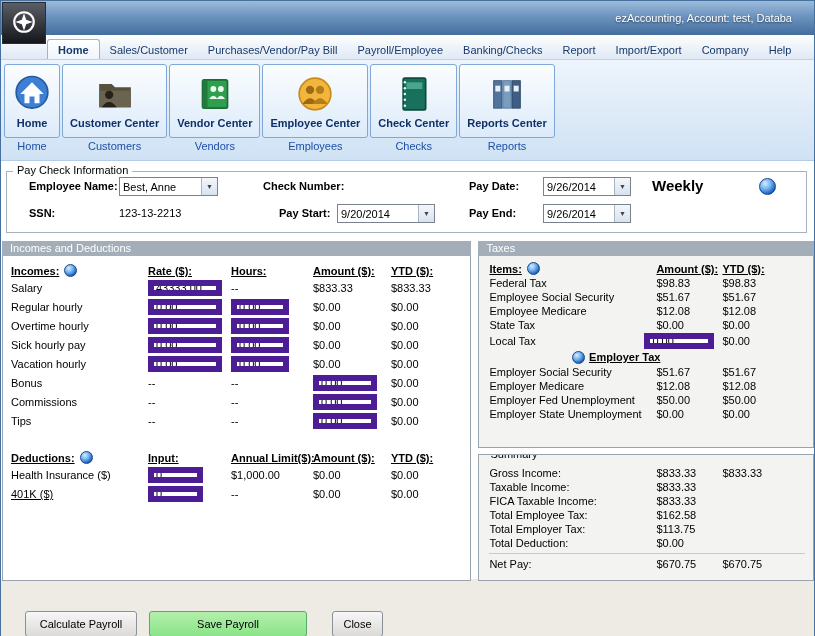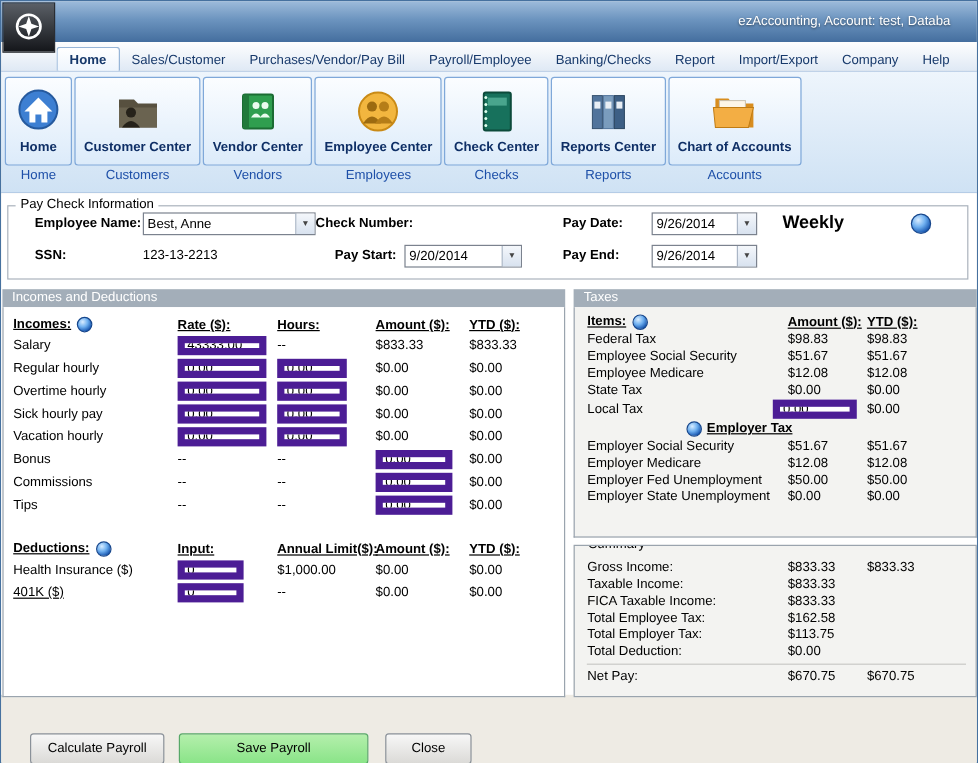--- a/index.html
+++ b/index.html
@@ -37,35 +37,35 @@
   
   .panels{display:flex;align-items:flex-start;}
   .left-panel{width:470px;height:325px;border:1px solid #9aa4ae;border-top:none;background:#fff;box-sizing:border-box;padding:8px 0 0 8px;margin-left:1px;overflow:hidden;}
   .right-col{width:336px;margin-left:7px;}
   .tax-panel{height:192px;border:1px solid #9aa4ae;border-top:none;background:#f3f3f1;box-sizing:border-box;padding:6px 0 0 10px;overflow:hidden;}
   .sum-panel{position:relative;height:127px;border:1px solid #9aa4ae;background:#f3f3f1;box-sizing:border-box;margin-top:6px;padding:12px 0 0 10px;overflow:hidden;}
   .sum-legend{position:absolute;top:-7px;left:8px;background:#f3f3f1;padding:0 3px;}
   .ltable{display:grid;grid-template-columns:137px 83px 82px 78px auto;row-gap:3px;align-items:center;}
   .rtable{display:grid;grid-template-columns:167px 66px auto;row-gap:2px;align-items:center;}
   .colhead{font-weight:bold;text-decoration:underline;white-space:nowrap;}
-  .cellflex{display:flex;align-items:flex-start;gap:5px;}
+  .cellflex{display:flex;align-items:center;gap:5px;}
   .u{text-decoration:underline;}
   .field{height:16px;border:6px solid #4c1d95;background:#fff;font:11px "Liberation Sans",sans-serif;padding:0 2px;box-sizing:border-box;}
   .f-rate{width:74px;} .f-hours{width:58px;} .f-amt{width:64px;} .f-ded{width:55px;} .f-tax{width:70px;}
   .globe{width:13px;height:13px;border-radius:50%;background:radial-gradient(circle at 35% 30%,#d8ecff 0%,#6fb0f0 40%,#1d5cb4 75%,#123e80 100%);border:1px solid #16468c;display:inline-block;flex:none;cursor:pointer;box-sizing:border-box;}
   .globe.big{width:17px;height:17px;}
   .emp-head{grid-column:1/-1;display:flex;align-items:flex-start;justify-content:center;gap:4px;margin-right:70px;}
   .sep{grid-column:1/-1;border-top:1px solid #c9c9c6;height:0;margin:2px 8px 2px 0;}
   .ded-gap{margin-top:22px;}
   
   .footer{display:flex;align-items:flex-start;padding-top:30px;background:#eeebe4;}
   .btn{height:26px;border:1px solid #8a9199;border-radius:3px;background:linear-gradient(#f7f7f7,#dbdad7);font:11px "Liberation Sans",sans-serif;cursor:pointer;}
   .btn.calc{width:112px;margin-left:24px;}
   .btn.save{width:158px;margin-left:12px;background:linear-gradient(#b4efac,#8ae488);border-color:#58a868;}
-  .btn.close{width:72px;margin-left:14px;}
+  .btn.close{width:51px;margin-left:25px;}
 </style>
 </head>
 <body>
 
 <div class="window">
 
   <div class="logo">
     <span>
       <svg width="26" height="26" viewBox="0 0 24 24">
           <circle cx="12" cy="12" r="9" fill="none" stroke="#fff" stroke-width="2"></circle>
@@ -162,39 +162,28 @@
               <rect x="19" y="8" width="10" height="33" fill="#7a9cbd" stroke="#51749c"></rect>
               <rect x="30" y="8" width="10" height="33" fill="#3d5f85" stroke="#2a4560"></rect>
               <rect x="10" y="14" width="6" height="7" fill="#e8eef5"></rect>
               <rect x="21" y="14" width="6" height="7" fill="#e8eef5"></rect>
               <rect x="32" y="14" width="6" height="7" fill="#e8eef5"></rect>
             </svg></span>
         <span class="tool-label">Reports Center</span>
       </div>
       <span class="tool-sub">Reports</span>
     </div>
-    <div class="tool">
-      <div class="tool-box">
-        <span><svg width="40" height="40" viewBox="0 0 48 48">
-              <path d="M5 11 h13 l4 5 h21 v24 H5 Z" fill="#d88d1f"></path>
-              <rect x="9" y="13" width="26" height="12" fill="#fdf6e8" stroke="#c8c0b0"></rect>
-              <path d="M3 20 h40 l-5 20 H5 Z" fill="#f3ae44" stroke="#c07c14"></path>
-            </svg></span>
-        <span class="tool-label">Chart of Accounts</span>
-      </div>
-      <span class="tool-sub">Accounts</span>
-    </div>
   </div>
 
   <div class="content">
 
     <div class="paybox">
       <span class="legend">Pay Check Information</span>
       <span class="pb bold" style="left:22px;top:8px;">Employee Name:</span>
-      <div class="select" style="left:112px;top:5px;width:144px;">
+      <div class="select" style="left:112px;top:5px;width:99px;">
         <span class="txt">Best, Anne</span>
           <span class="arw">▼</span>
       </div>
       <span class="pb bold" style="left:256px;top:8px;">Check Number:</span>
       <span class="pb bold" style="left:462px;top:8px;">Pay Date:</span>
       <div class="select" style="left:536px;top:5px;width:88px;">
         <span class="txt">9/26/2014</span>
           <span class="arw">▼</span>
       </div>
       <span class="pb weekly" style="left:645px;top:5px;">Weekly</span>

